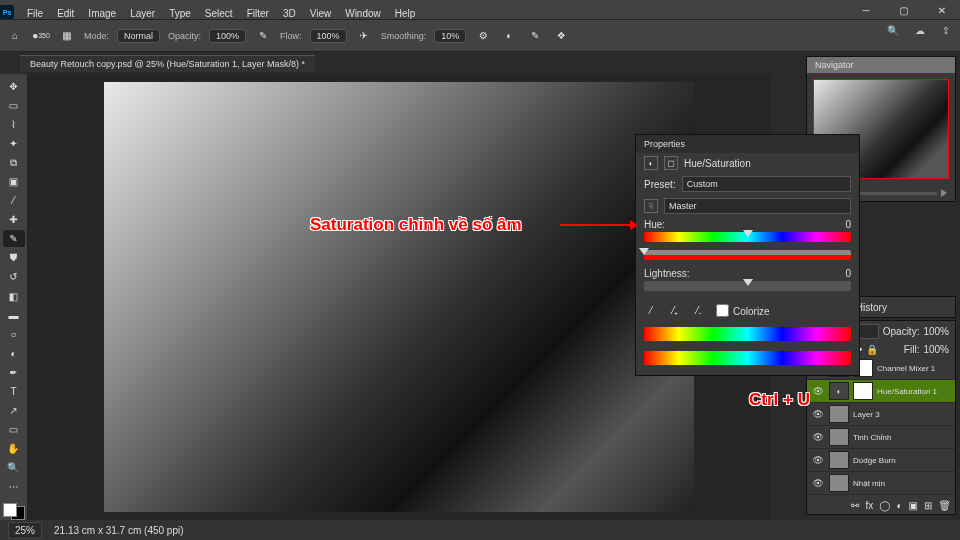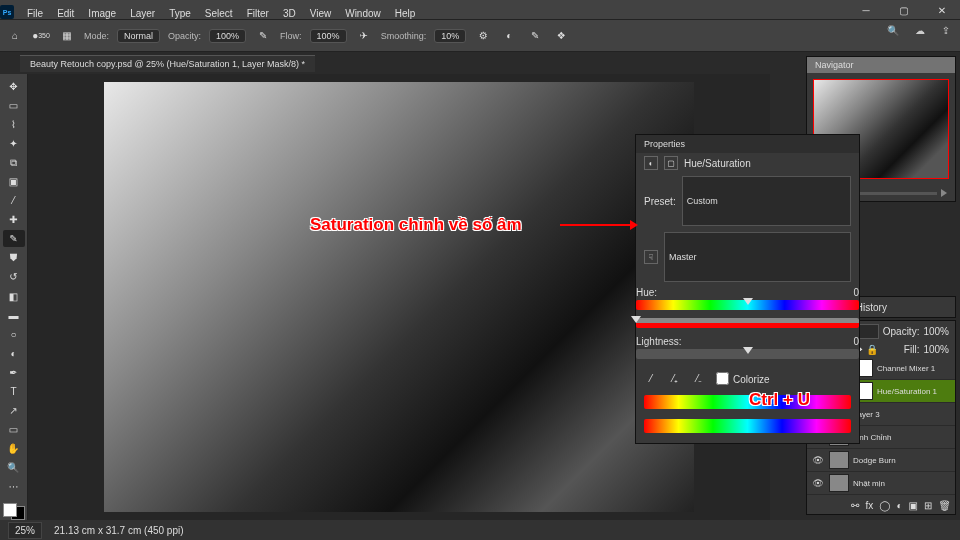--- a/index.html
+++ b/index.html
@@ -28,22 +28,22 @@
 .canvas .img{width:590px;height:430px;background:linear-gradient(135deg,#e8e8e8 0%,#888 30%,#333 55%,#111 70%,#555 85%,#222 100%);position:relative}
 .rpanel{width:190px;background:#2a2a2a}
 .annot1{position:absolute;left:310px;top:215px;font-size:17px;font-weight:bold;color:#ff0000;text-shadow:1px 1px 0 #fff,-1px -1px 0 #fff,1px -1px 0 #fff,-1px 1px 0 #fff;z-index:50;pointer-events:none}
 .arrow1{position:absolute;left:560px;top:224px;width:70px;height:2px;background:#ff0000;z-index:50}
 .arrow1:after{content:"";position:absolute;right:-8px;top:-4px;border-left:8px solid #ff0000;border-top:5px solid transparent;border-bottom:5px solid transparent}
 .annot2{position:absolute;right:150px;top:390px;font-size:17px;font-weight:bold;color:#ff0000;text-shadow:1px 1px 0 #fff,-1px -1px 0 #fff,1px -1px 0 #fff,-1px 1px 0 #fff;z-index:50;pointer-events:none}
 .props{position:absolute;left:635px;top:134px;width:225px;background:#383838;border:1px solid #111;z-index:40}
 .props .hdr{background:#2e2e2e;padding:4px 8px;font-size:9px;display:flex;align-items:center}
 .props .row{padding:3px 8px;display:flex;align-items:center;gap:6px;font-size:9px}
 .props .row .ic{width:14px;height:14px;border:1px solid #666;display:flex;align-items:center;justify-content:center;font-size:8px}
-.props select,.props .drop{flex:1;background:#2a2a2a;border:1px solid #555;padding:19px 4px;font-size:9px;color:#ddd}
-.slider{padding:2px 0 6px}
+.props select,.props .drop{flex:1;background:#2a2a2a;border:1px solid #555;padding:2px 4px;font-size:9px;color:#ddd}
+.slider{padding:2px 8px 6px}
 .slider .sl-lbl{display:flex;justify-content:space-between;font-size:8px;color:#bbb;margin-bottom:2px}
 .slider .track{height:10px;position:relative;background:#555;border-radius:2px}
 .slider .track.hue{background:linear-gradient(90deg,#f00,#ff0,#0f0,#0ff,#00f,#f0f,#f00)}
 .slider .track.sat{background:linear-gradient(180deg,#888 50%,#f00 50%)}
 .slider .thumb{position:absolute;top:-2px;width:0;height:0;border-left:5px solid transparent;border-right:5px solid transparent;border-top:7px solid #ddd;transform:translateX(-5px)}
 .eyerow{padding:6px 8px;display:flex;gap:10px;align-items:center}
 .eyerow .ey{width:14px;height:14px;display:flex;align-items:center;justify-content:center}
 .spectrum{height:14px;margin:4px 8px 10px;background:linear-gradient(90deg,#f00,#ff0,#0f0,#0ff,#00f,#f0f,#f00);border-radius:2px}
 .nav{position:absolute;right:4px;top:56px;width:150px;background:#383838;border:1px solid #111}
 .nav .hdr{padding:3px 8px;font-size:9px;background:#737373}

